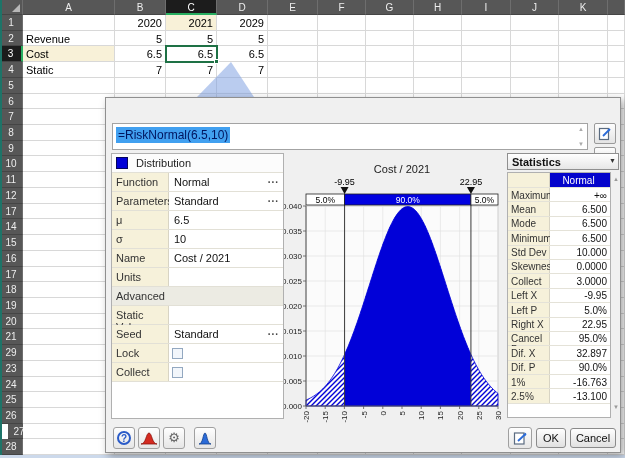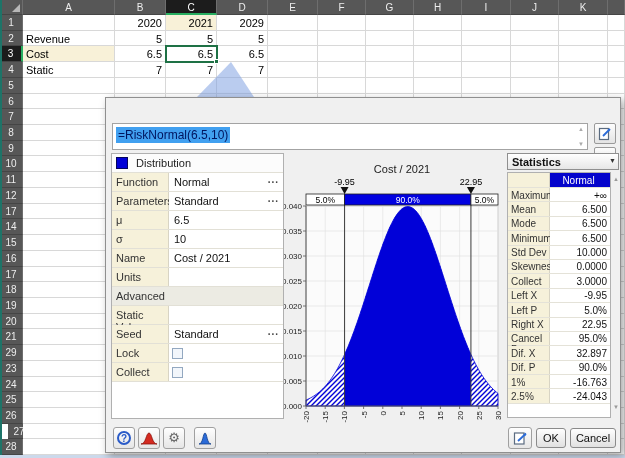--- a/index.html
+++ b/index.html
@@ -697,21 +697,21 @@
         <div class="srow">
           <div class="lab">Dif. P</div>
           <div class="val">90.0%</div>
         </div>
         <div class="srow">
           <div class="lab">1%</div>
           <div class="val">-16.763</div>
         </div>
         <div class="srow">
           <div class="lab">2.5%</div>
-          <div class="val">-24.043</div>
+          <div class="val">-13.100</div>
         </div>
       </div>
     <span class="sscroll" style="top:78px;">▲</span>
     <span class="sscroll" style="top:306px;">▼</span>
 
     <div class="toolbtn" style="left:7px;">
       <span id="help-circle">?</span>
     </div>
     <div class="toolbtn" style="left:32px;">
       <svg width="18" height="16" viewBox="0 0 18 16" style="margin-top:2px;">

